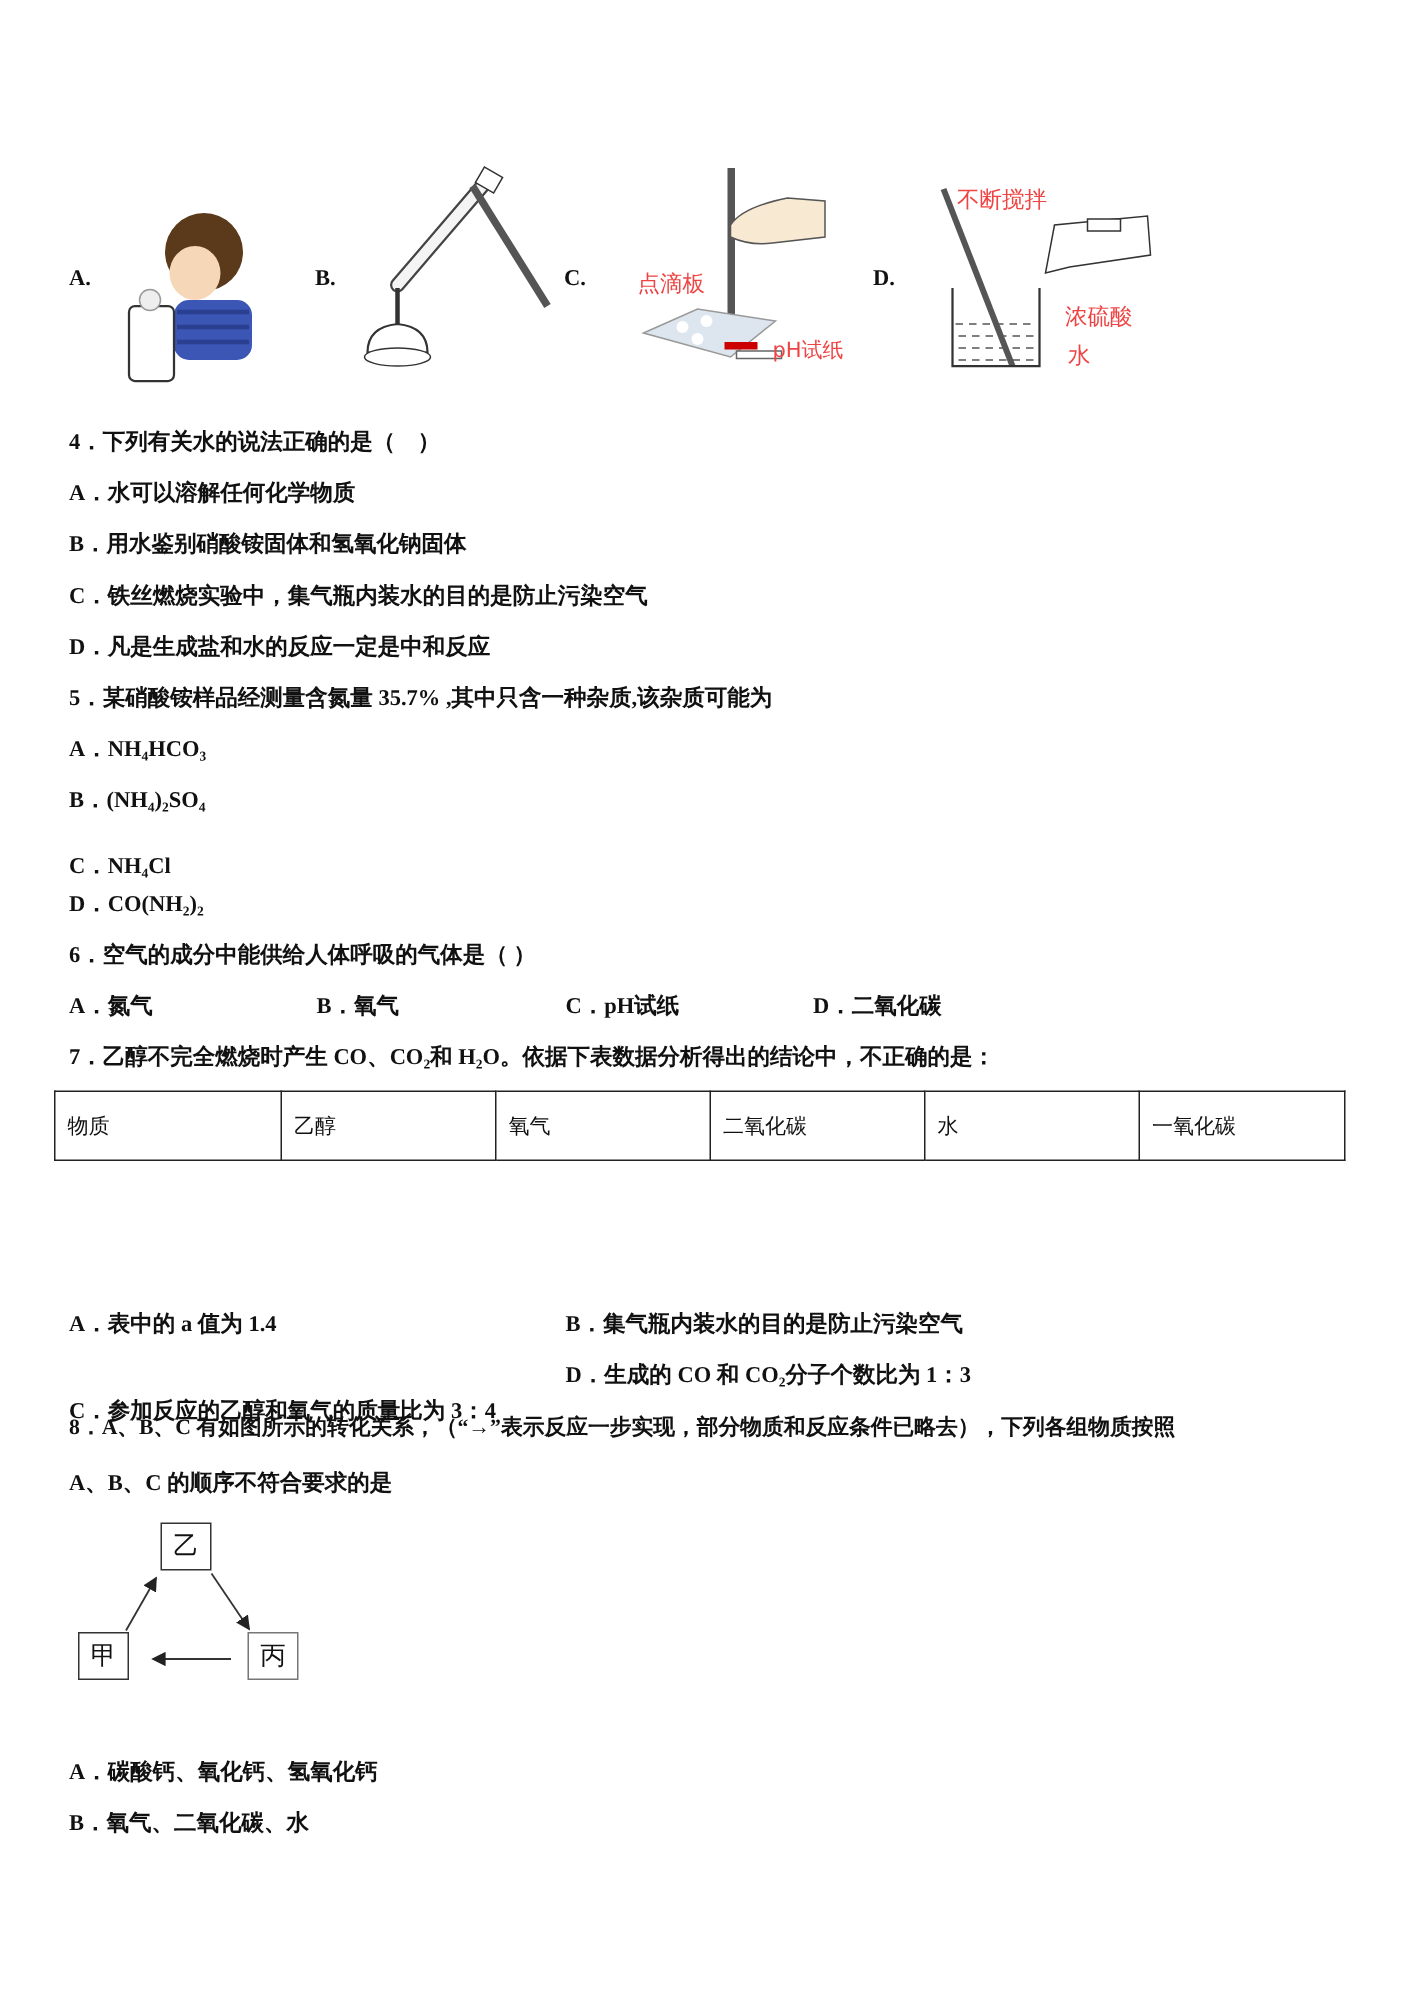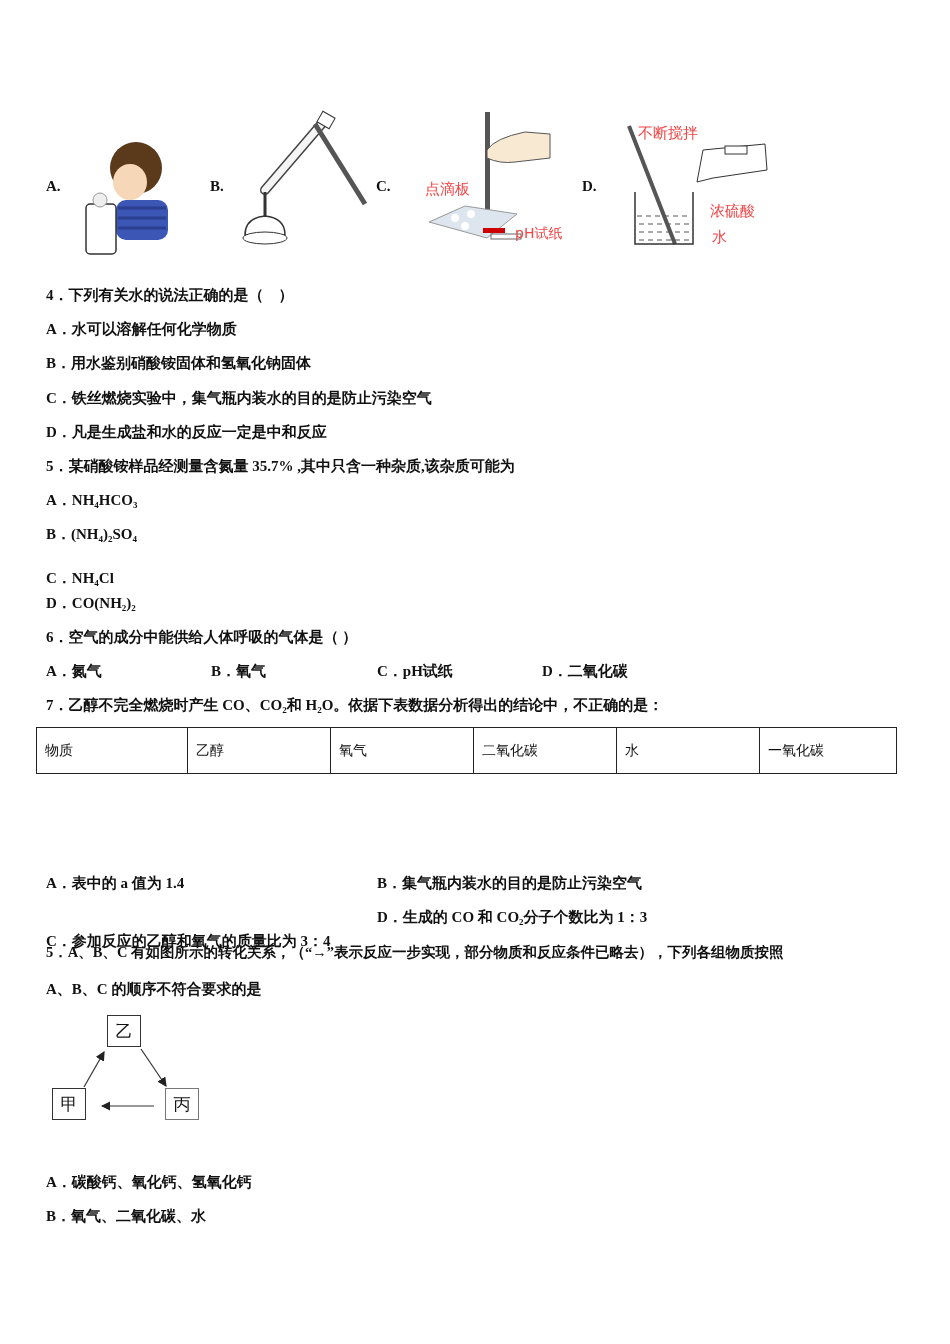--- a/index.html
+++ b/index.html
@@ -109,21 +109,21 @@
     </tr>
   </tbody>
     </table>
   <div class="line" style="top:873px;"><span>A．</span><span>表中的 a 值为 1.4</span></div>
   <div class="line" style="top:873px;left:377px;"><span>B．</span><span>集气瓶内装水的目的是防止污染空气</span></div>
   <div class="line" style="top:931px;"><span>C．</span><span>参加反应的乙醇和氧气的质量比为 3：4</span></div>
   <div class="line" style="top:907px;left:377px;"><span>D．</span><span>生成的 CO 和 CO₂分子个数比为 1：3</span></div>
 </div>
 
 <div>
-  <div class="line" style="top:942px;font-size:14.5px;">5．A、B、C 有如图所示的转化关系，（“→”表示反应一步实现，部分物质和反应条件已略去），下列各组物质按照</div>
+  <div class="line" style="top:942px;font-size:14.5px;">8．A、B、C 有如图所示的转化关系，（“→”表示反应一步实现，部分物质和反应条件已略去），下列各组物质按照</div>
   <div class="line" style="top:979px;">A、B、C 的顺序不符合要求的是</div>
 
   <div>
     <svg class="abs" style="left:30px;top:1000px;" width="200" height="130">
       <defs>
         <marker id="ah" markerWidth="8" markerHeight="8" refX="7" refY="4" orient="auto">
           <path d="M0 0 L8 4 L0 8 Z" fill="#222"></path>
         </marker>
       </defs>
       <line x1="54" y1="87" x2="74" y2="52" stroke="#333" stroke-width="1.2" marker-end="url(#ah)"></line>

